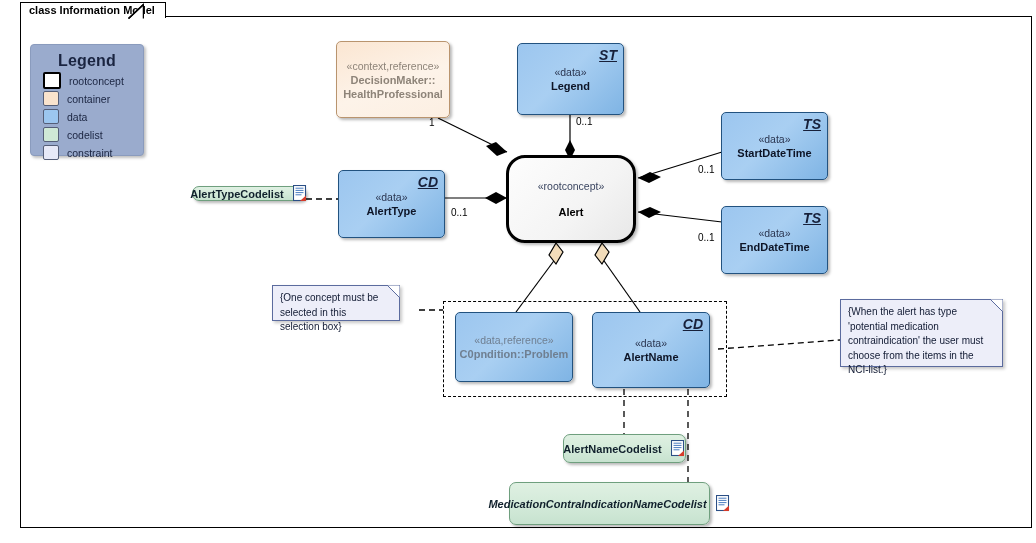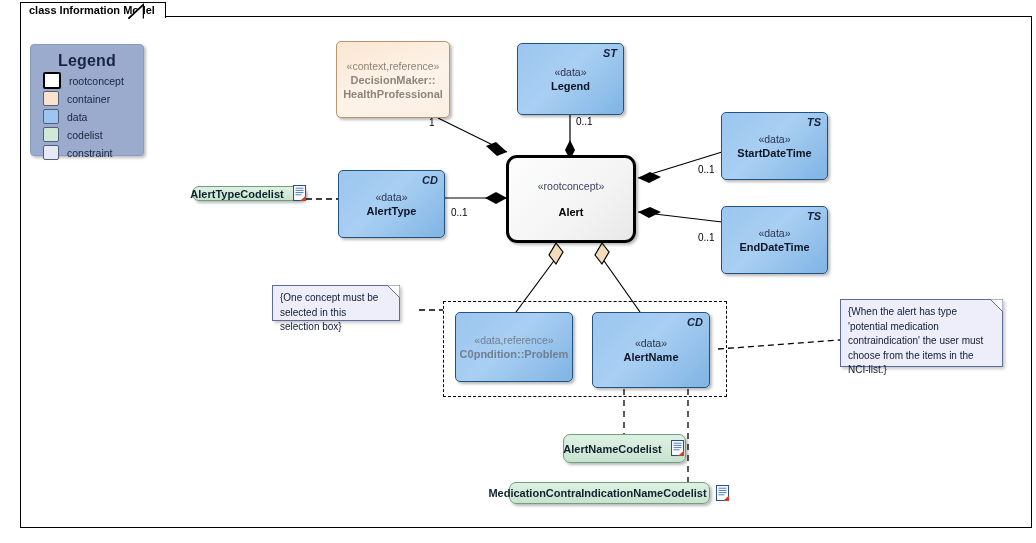--- a/index.html
+++ b/index.html
@@ -126,45 +126,46 @@
     font-size: 11px;
     font-weight: bold;
     color: #0d1426;
     line-height: 14px;
     white-space: nowrap;
   }
   .uml-box .corner-tag {
     position: absolute;
     top: 3px;
     right: 6px;
-    font-size: 11px;
+    font-size: 14px;
     font-style: italic;
     font-weight: bold;
     color: #17203a;
+    text-decoration: underline;
   }
   
   .kind-data {
     background: linear-gradient(135deg, #9cc6ef 0%, #a9cff2 45%, #7fb4e4 100%);
     border-color: #22527f;
   }
   
   .kind-container {
     background: linear-gradient(160deg, #fbe6d2 0%, #fdf3e9 55%, #fcefe2 100%);
     border-color: #b9946e;
   }
   .kind-container .stereotype,
   .kind-container .cname { color: #8e8479; }
   
   .muted .stereotype,
   .muted .cname { color: #6f7f91; }
   
   .kind-rootconcept {
     background: linear-gradient(135deg, #fdfdfd 0%, #f4f4f4 60%, #e8e8e8 100%);
     border: 3px solid #000000;
-    border-radius: 11px;
+    border-radius: 19px;
   }
   .kind-rootconcept .stereotype { color: #3a4560; }
   .kind-rootconcept .cname { color: #000000; margin-top: 12px; }
   
   .kind-codelist {
     background: linear-gradient(180deg, #dff0e2 0%, #d3ead9 55%, #c7e2cf 100%);
     border: 1px solid #6f9f7e;
     border-radius: 7px;
     flex-direction: row;
     justify-content: center;
@@ -357,21 +358,21 @@
     <svg class="doc-icon" viewBox="0 0 15 17">
       <rect x="0.5" y="0.5" width="12" height="15" fill="#ffffff" stroke="#2b4f86" stroke-width="1.1"></rect>
       <line x1="2.5" y1="3.2" x2="10.5" y2="3.2" stroke="#4a7dc0" stroke-width="1"></line>
       <line x1="2.5" y1="5.4" x2="10.5" y2="5.4" stroke="#4a7dc0" stroke-width="1"></line>
       <line x1="2.5" y1="7.6" x2="10.5" y2="7.6" stroke="#4a7dc0" stroke-width="1"></line>
       <line x1="2.5" y1="9.8" x2="8.5" y2="9.8" stroke="#4a7dc0" stroke-width="1"></line>
       <polygon points="7,16 13,16 13,10.5" fill="#d63b2a"></polygon>
     </svg>
   </div>
 
-  <div class="uml-box kind-codelist" style="left:509px; top:482px; width:201px; height:22px;">
+  <div class="uml-box kind-codelist" style="left:509px; top:482px; width:201px; height:43px;font-style:italic;">
     <div class="cname">MedicationContraIndicationNameCodelist</div>
     <svg class="doc-icon" viewBox="0 0 15 17">
       <rect x="0.5" y="0.5" width="12" height="15" fill="#ffffff" stroke="#2b4f86" stroke-width="1.1"></rect>
       <line x1="2.5" y1="3.2" x2="10.5" y2="3.2" stroke="#4a7dc0" stroke-width="1"></line>
       <line x1="2.5" y1="5.4" x2="10.5" y2="5.4" stroke="#4a7dc0" stroke-width="1"></line>
       <line x1="2.5" y1="7.6" x2="10.5" y2="7.6" stroke="#4a7dc0" stroke-width="1"></line>
       <line x1="2.5" y1="9.8" x2="8.5" y2="9.8" stroke="#4a7dc0" stroke-width="1"></line>
       <polygon points="7,16 13,16 13,10.5" fill="#d63b2a"></polygon>
     </svg>
   </div>

